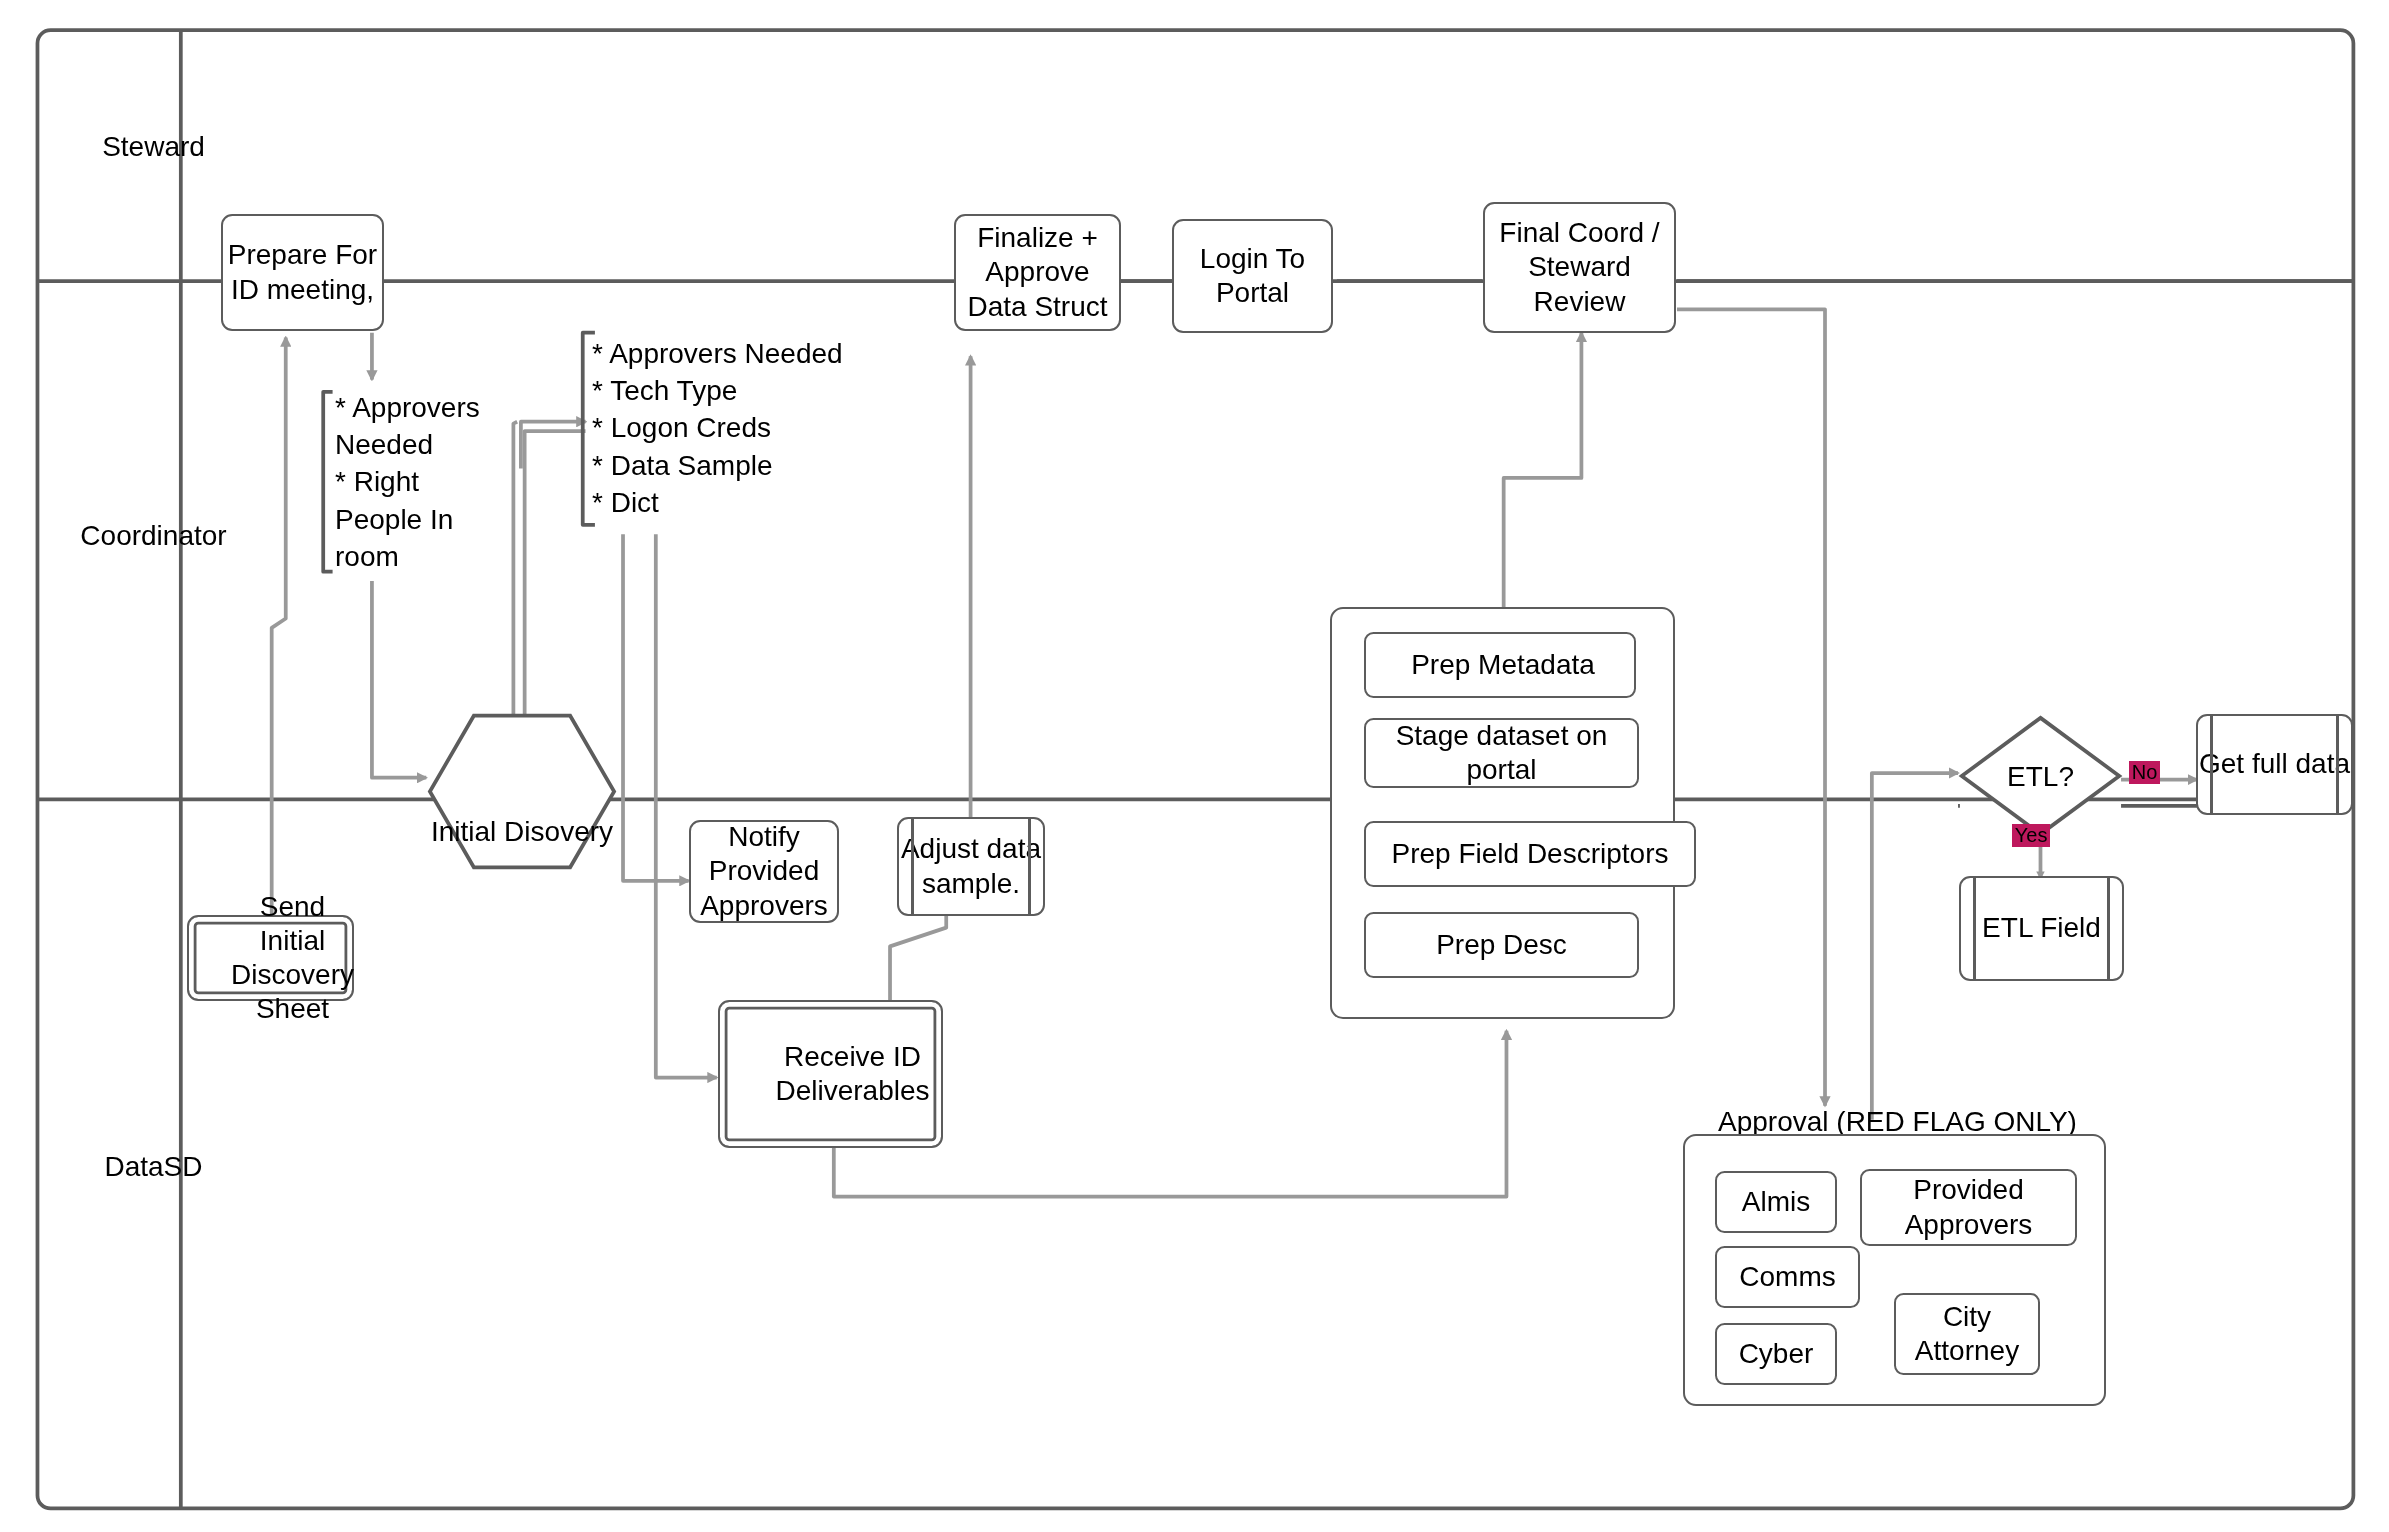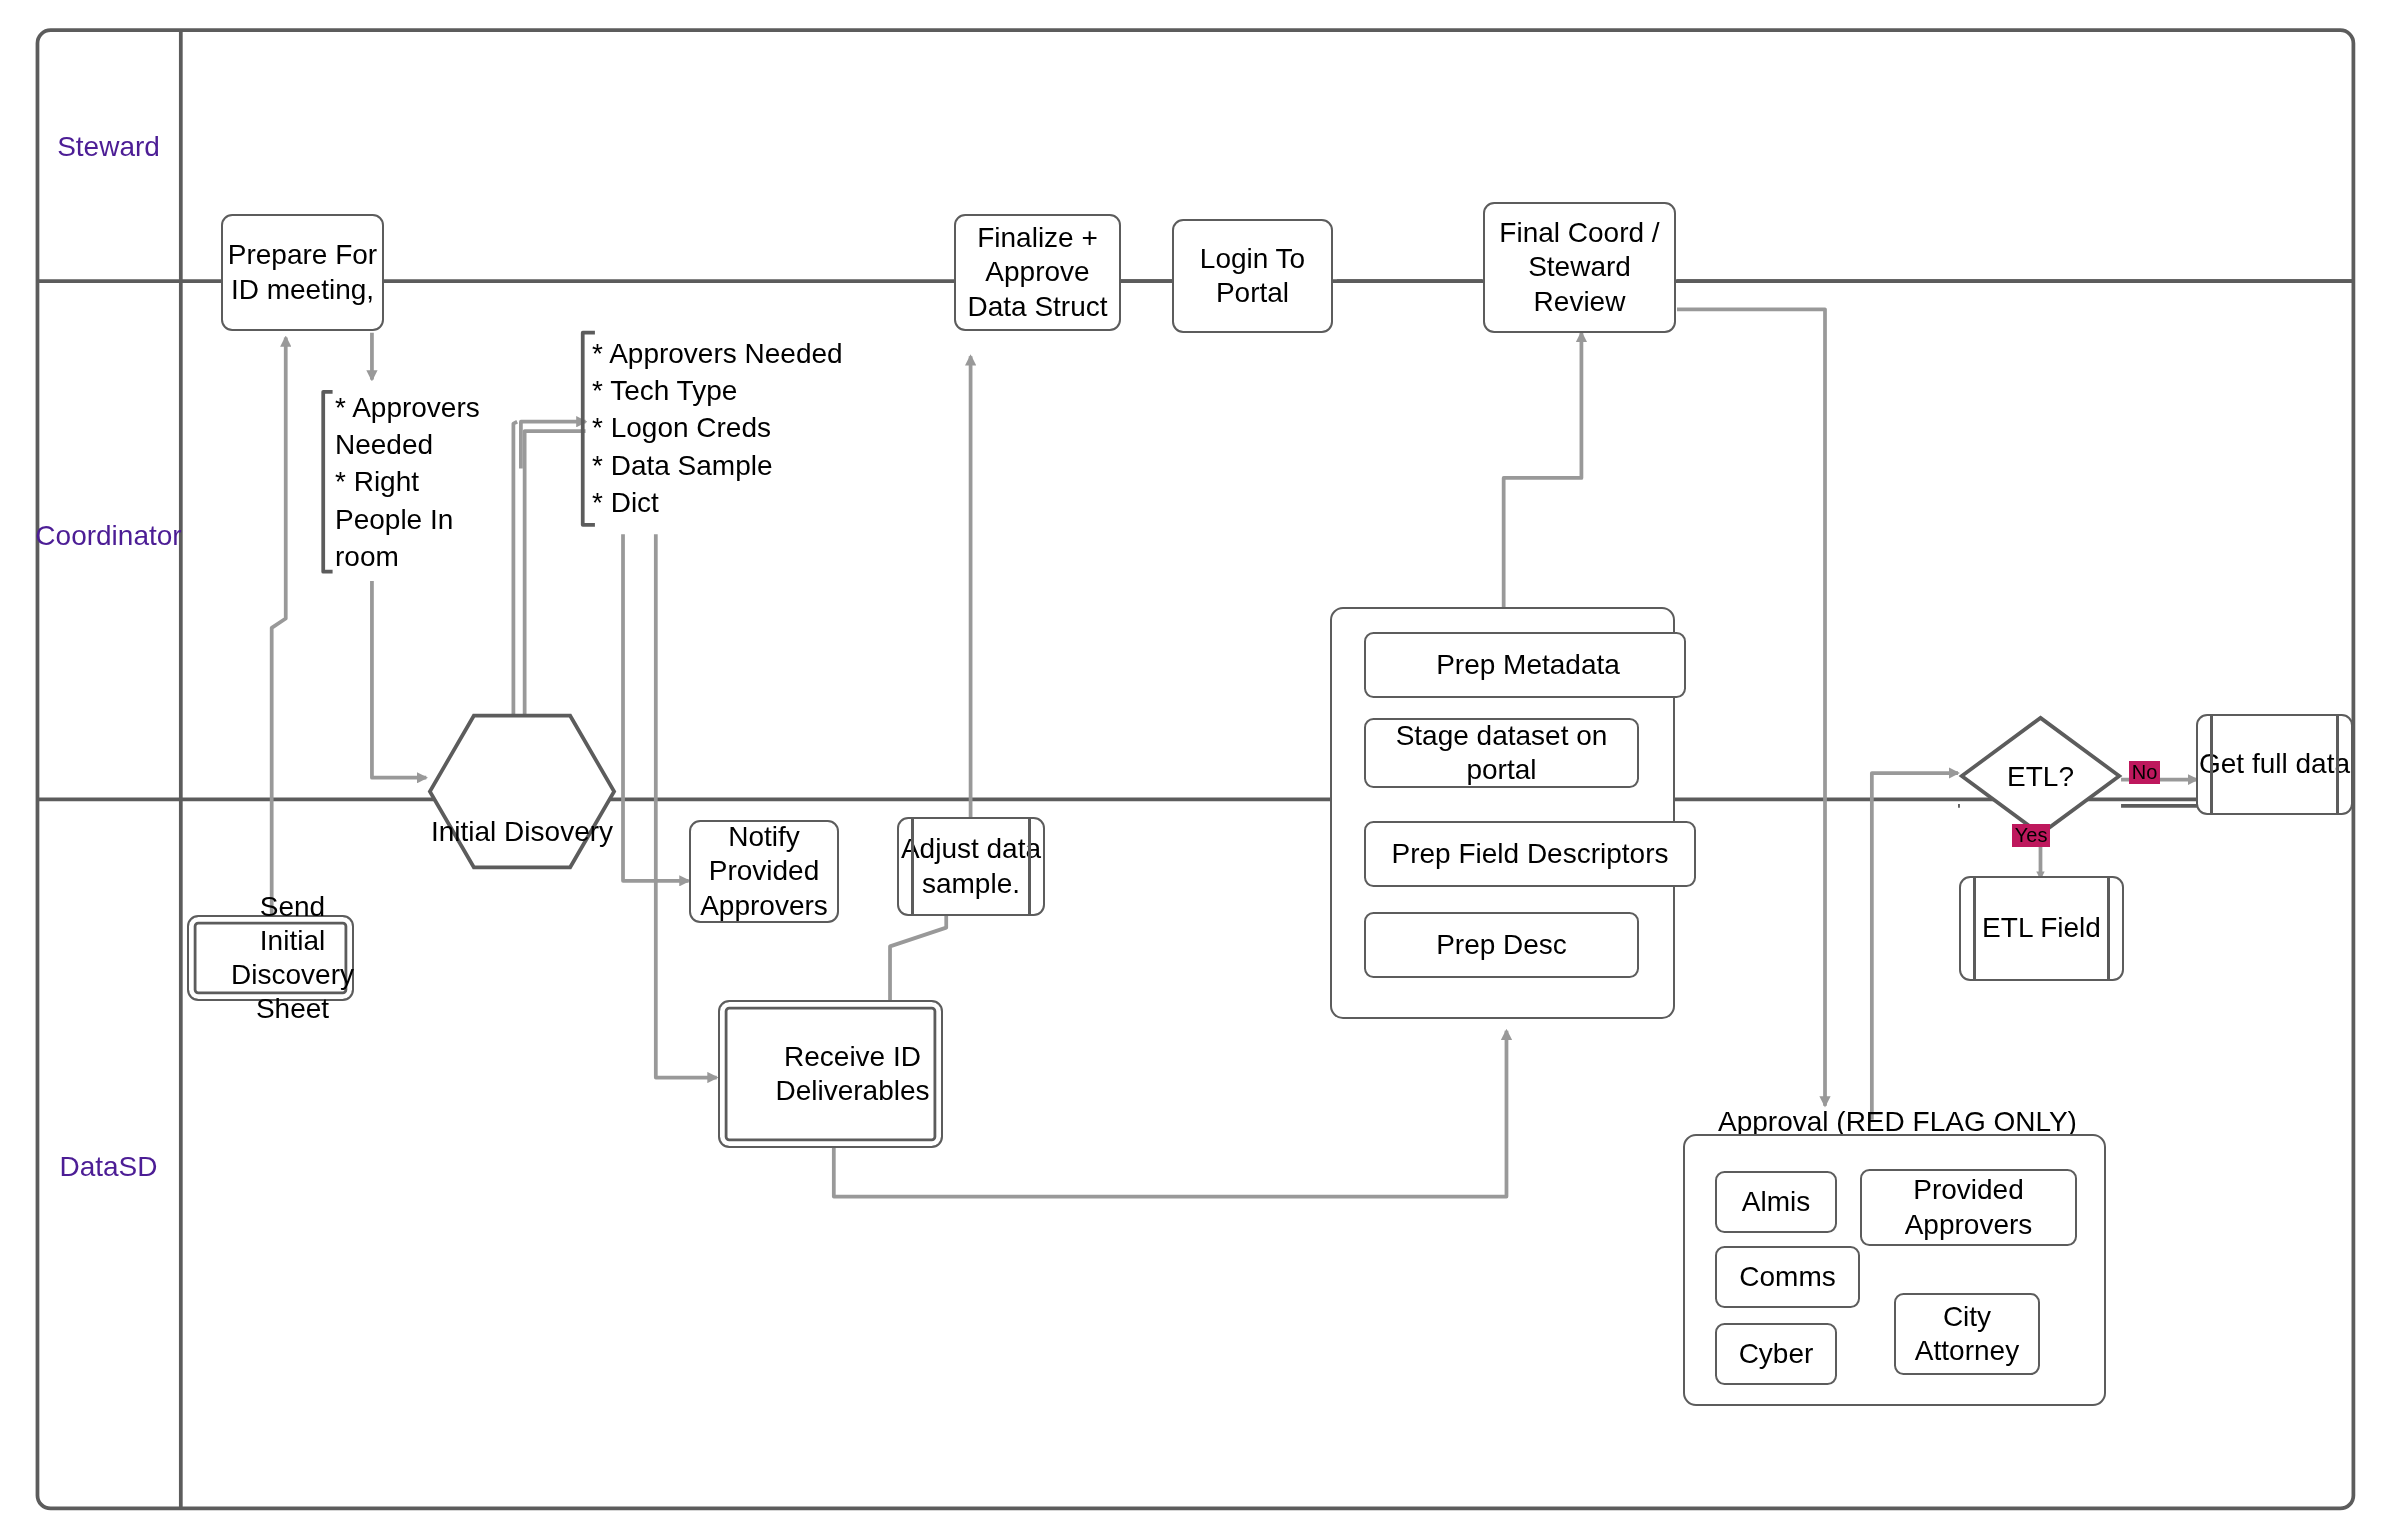--- a/index.html
+++ b/index.html
@@ -9,21 +9,21 @@
   .node{position:absolute;box-sizing:border-box;display:flex;align-items:center;
         justify-content:center;text-align:center;background:#fff;border:2.8px solid #5c5c5c;
         border-radius:11.2px;font-size:28px;line-height:1.22;color:#000;}
   .node.dbl{border-radius:11.2px;box-shadow:inset 0 0 0 4.7px #fff, inset 0 0 0 7.5px #5c5c5c;padding-left:44px;}
   .node.pred{border-radius:11.2px;}
   .node.pred::before,.node.pred::after{content:"";position:absolute;top:0;bottom:0;
         width:2.8px;background:#5c5c5c;}
   .node.pred::before{left:12px;}
   .node.pred::after{right:12px;}
   .node.plain{border-radius:9.4px;}
-  .lane-label{position:absolute;font-size:28px;color:#4c1d95;display:flex;align-items:center;}
+  .lane-label{position:absolute;font-size:28px;color:#000000;display:flex;align-items:center;padding-left:45px;}
   .annot{position:absolute;font-size:28px;line-height:1.33;color:#000;white-space:pre;}
   .edgelabel{position:absolute;font-size:20px;color:#000;background:#be185d;padding:0 2.8px;}
   .grouptitle{position:absolute;font-size:28px;color:#000;text-align:center;}
   .groupbox{position:absolute;box-sizing:border-box;border:2.8px solid #5c5c5c;border-radius:13px;background:#fff;}
   .hex{position:absolute;}
   .hexlabel{position:absolute;font-size:28px;line-height:1.22;text-align:center;color:#000;}
   .dia-label{position:absolute;font-size:28px;color:#000;text-align:center;}
 </style>
 </head>
 <body>
@@ -127,21 +127,21 @@
 
   <div class="node dbl" style="left:187px;top:915px;width:167px;height:86px;">Send Initial Discovery Sheet</div>
 
   <div class="node" style="left:689px;top:820px;width:150px;height:103px;">Notify Provided Approvers</div>
 
   <div class="node dbl" style="left:718px;top:1000px;width:225px;height:148px;">Receive ID Deliverables</div>
 
   <div class="node pred" style="left:897px;top:817px;width:148px;height:99px;">Adjust data sample.</div>
 
   <div class="groupbox" style="left:1330px;top:607px;width:345px;height:412px;"></div>
-  <div class="node plain" style="left:1364px;top:632px;width:322px;height:66px;font-size:28px;padding-left:6px;">Prep Metadata</div>
+  <div class="node plain" style="left:1364px;top:632px;width:272px;height:66px;font-size:28px;padding-left:6px;">Prep Metadata</div>
   <div class="node plain" style="left:1364px;top:718px;width:275px;height:70px;font-size:28px;">Stage dataset on portal</div>
   <div class="node plain" style="left:1364px;top:821px;width:332px;height:66px;font-size:28px;">Prep Field Descriptors</div>
   <div class="node plain" style="left:1364px;top:912px;width:275px;height:66px;font-size:28px;">Prep Desc</div>
 
   <svg class="hex" style="left:1958px;top:714px;width:165px;height:124px;" viewBox="0 0 176 132" xmlns="http://www.w3.org/2000/svg">
     <polygon points="88,4 172,66 88,128 4,66" fill="#ffffff" stroke="#5c5c5c" stroke-width="4"></polygon>
   </svg>
   <div class="dia-label" style="left:1958px;top:761px;width:165px;">ETL?</div>
 
   <div class="edgelabel" style="left:2129px;top:761px;">No</div>

